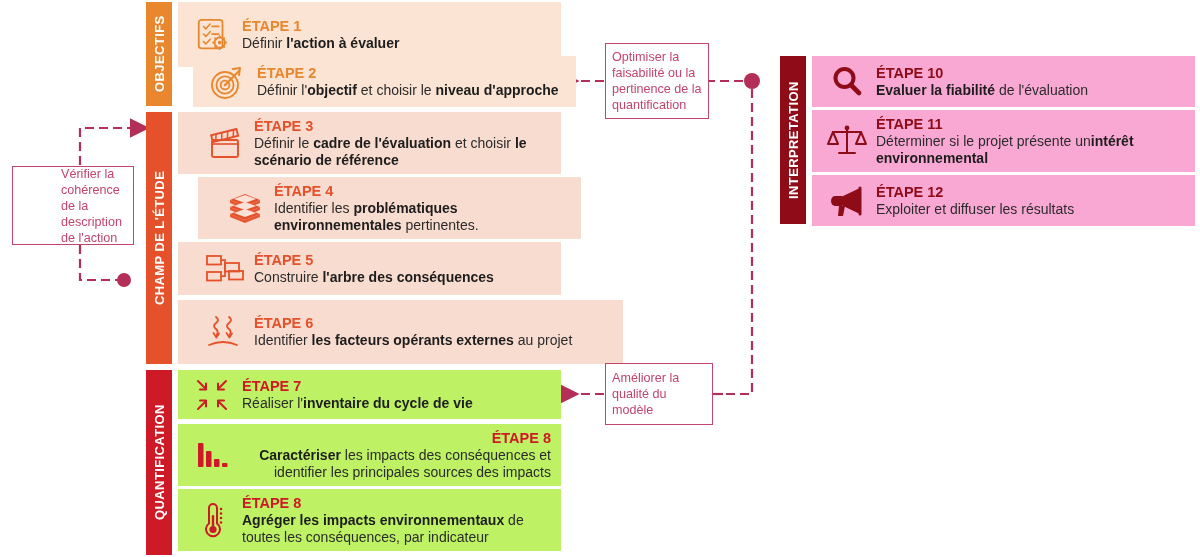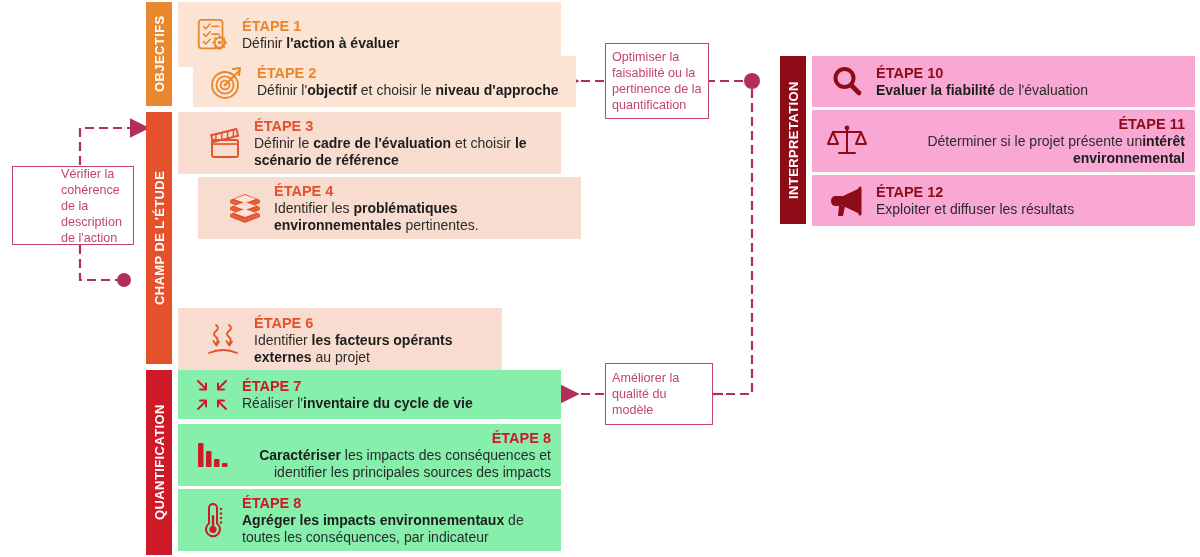--- a/index.html
+++ b/index.html
@@ -59,21 +59,21 @@
   .card .step-desc {
     font-size: 14px;
     line-height: 16.5px;
     color: #2b2b2b;
   }
   .card .step-desc b { font-weight: 700; color: #1d1d1d; }
 
   
   .tint-a { background: #FBE4D3; }   
   .tint-b { background: #F8DCCF; padding-left: 20px; }   
-  .tint-c { background: #86efac; }   
+  .tint-c { background: #bef264; }   
   .tint-d { background: #f9a8d4; }   
 
   .no-obj   { color: #E8872E; }
   .no-champ { color: #E4512B; }
   .no-quant { color: #CE1A26; }
   .no-interp{ color: #8E0C18; }
 
   
   .band-interpretation {
     position: absolute;
@@ -236,22 +236,38 @@
         <path d="M10,19 L21,15 L32,19 L21,23 Z" fill="#FAE2D6"></path>
         <path d="M10,26 L21,22 L32,26 L21,30 Z" fill="#FAE2D6"></path>
       </svg>
     </div>
     <div class="txt">
       <div class="step-no no-champ">ÉTAPE 4</div>
       <div class="step-desc">Identifier les <b>problématiques environnementales</b> pertinentes.</div>
     </div>
   </div>
 
-
-  <div class="card tint-b" style="left:178px; top:308px; width:324px; height:64px;">
+  <div class="card tint-b" style="left:178px; top:242px; width:383px; height:53px;">
+    <div class="ico">
+      <svg width="42" height="36" viewBox="0 0 42 36">
+        <rect x="3" y="5" width="14" height="8.5" fill="none" stroke="#E4512B" stroke-width="1.8"></rect>
+        <rect x="3" y="21" width="14" height="8.5" fill="none" stroke="#E4512B" stroke-width="1.8"></rect>
+        <rect x="21" y="12" width="14" height="8.5" fill="none" stroke="#E4512B" stroke-width="1.8"></rect>
+        <rect x="25" y="20" width="14" height="8.5" fill="none" stroke="#E4512B" stroke-width="1.8"></rect>
+        <path d="M17,9.2 L21,9.2 L21,16" fill="none" stroke="#E4512B" stroke-width="1.7"></path>
+        <path d="M17,25.2 L21,25.2 L21,16.3" fill="none" stroke="#E4512B" stroke-width="1.7"></path>
+      </svg>
+    </div>
+    <div class="txt">
+      <div class="step-no no-champ">ÉTAPE 5</div>
+      <div class="step-desc">Construire<b> l'arbre des conséquences</b></div>
+    </div>
+  </div>
+
+  <div class="card tint-b" style="left:178px; top:300px; width:445px; height:64px;">
     <div class="ico">
       <svg width="42" height="42" viewBox="0 0 42 42">
         <g fill="none" stroke="#E4512B" stroke-width="1.8" stroke-linecap="round">
           <path d="M12,6 q4,3 0,6 q-4,3 0,6 q3,2.5 0.6,6"></path>
           <path d="M25,6 q4,3 0,6 q-4,3 0,6 q3,2.5 0.6,6"></path>
         </g>
         <path d="M9.5,22 L12.4,26.5 L15,22.5" fill="none" stroke="#E4512B" stroke-width="1.8" stroke-linecap="round" stroke-linejoin="round"></path>
         <path d="M22.5,22 L25.4,26.5 L28,22.5" fill="none" stroke="#E4512B" stroke-width="1.8" stroke-linecap="round" stroke-linejoin="round"></path>
         <path d="M5,34 q14,-6 28,0" fill="none" stroke="#E4512B" stroke-width="1.8" stroke-linecap="round"></path>
       </svg>
@@ -326,21 +342,21 @@
         <circle cx="15.5" cy="14" r="9" fill="none" stroke="#8E0C18" stroke-width="4"></circle>
         <line x1="22" y1="21" x2="30" y2="29" stroke="#8E0C18" stroke-width="4.6" stroke-linecap="round"></line>
       </svg>
     </div>
     <div class="txt">
       <div class="step-no no-interp">ÉTAPE 10</div>
       <div class="step-desc"><b>Evaluer la fiabilité</b> de l'évaluation</div>
     </div>
   </div>
 
-  <div class="card tint-d" style="left:812px; top:110px; width:383px; height:62px;text-align:right;">
+  <div class="card tint-d" style="left:812px; top:110px; width:383px; height:62px;">
     <div class="ico">
       <svg width="40" height="38" viewBox="0 0 40 38">
         <g stroke="#8E0C18" stroke-width="2" fill="none" stroke-linecap="round">
           <line x1="20" y1="6" x2="20" y2="30"></line>
           <line x1="6" y1="10" x2="34" y2="10"></line>
           <line x1="12" y1="31" x2="28" y2="31"></line>
         </g>
         <circle cx="20" cy="6" r="2.4" fill="#8E0C18"></circle>
         <path d="M6,10 L1,22 L11,22 Z" fill="none" stroke="#8E0C18" stroke-width="2" stroke-linejoin="round"></path>
         <path d="M34,10 L29,22 L39,22 Z" fill="none" stroke="#8E0C18" stroke-width="2" stroke-linejoin="round"></path>

